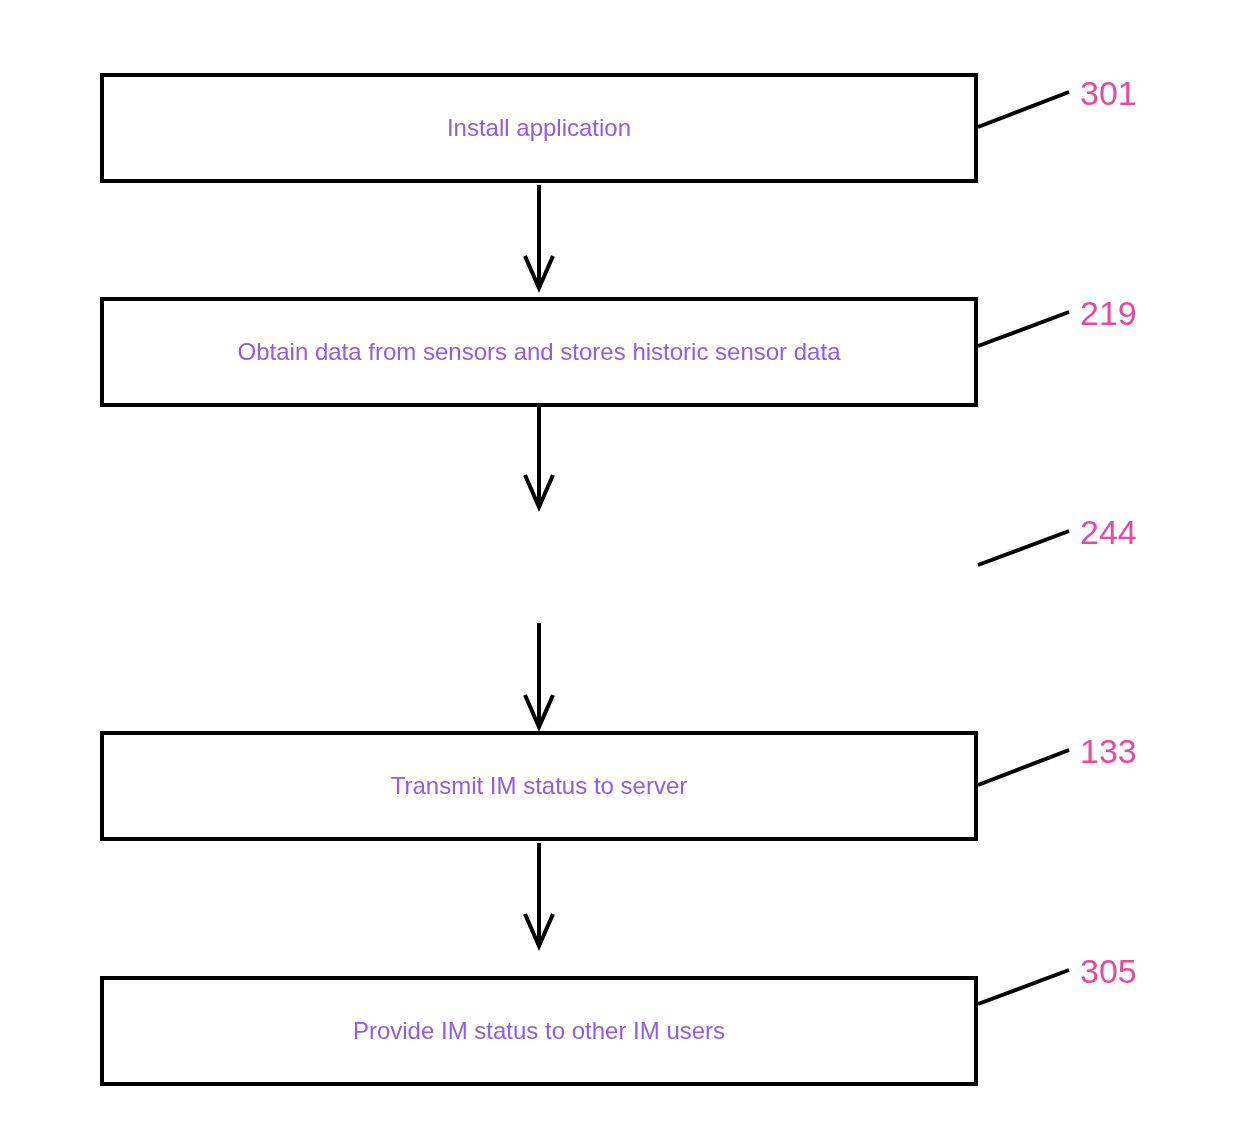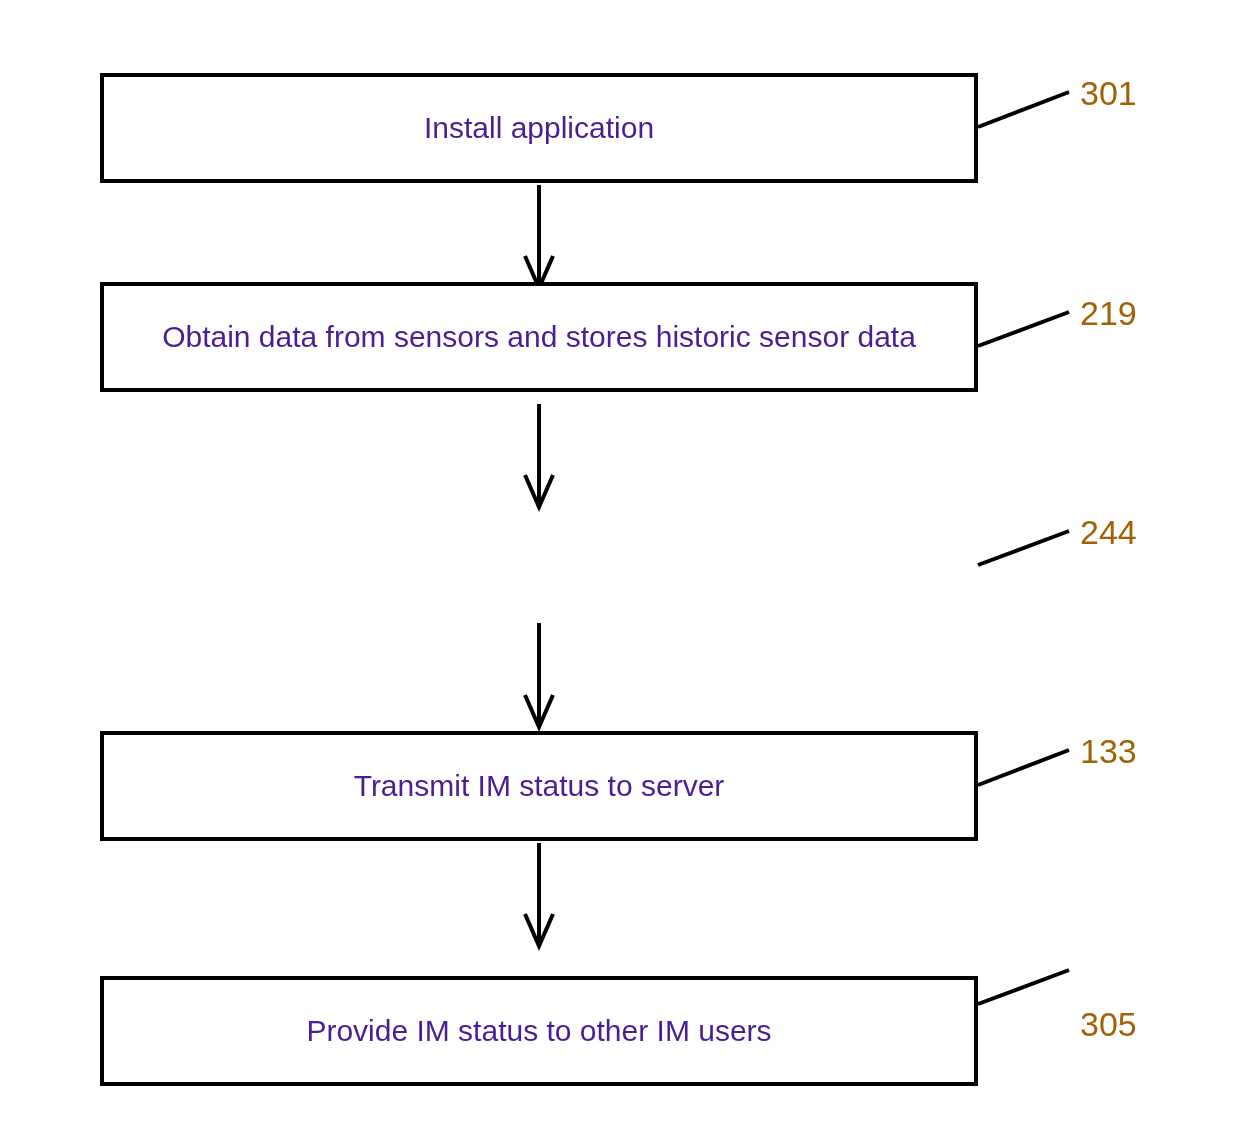--- a/index.html
+++ b/index.html
@@ -29,41 +29,41 @@
     height: 110px;
     border: 4px solid #000000;
     background: #ffffff;
     box-sizing: border-box;
     display: flex;
     align-items: center;
     justify-content: center;
     text-align: center;
   }
   .flow-box .step-label {
-    font-size: 30px;
-    color: #4c1d95;
+    font-size: 24px;
+    color: #8b5cf6;
     line-height: 1.15;
     padding: 0 14px;
     white-space: nowrap;
   }
   .ref-num {
     position: absolute;
     left: 1080px;
     font-size: 34px;
-    color: #a16207;
+    color: #ec4899;
     transform: translateY(-50%);
     letter-spacing: 0px;
   }
   .ref-301 { top: 93px; }
   .ref-302 { top: 313px; }
   .ref-303 { top: 532px; }
   .ref-304 { top: 751px; }
-  .ref-305 { top: 1024px; }
+  .ref-305 { top: 971px; }
   .box-1 { top: 73px; }
-  .box-2 { top: 282px; }
+  .box-2 { top: 297px; }
   .box-3 { top: 511px; }
   .box-4 { top: 731px; align-items: center; }
   .box-5 { top: 976px; }
 </style>
 </head>
 <body>
 
 <div id="canvas">
 
   <svg id="diagram-lines" viewBox="0 0 1240 1147" xmlns="http://www.w3.org/2000/svg">

